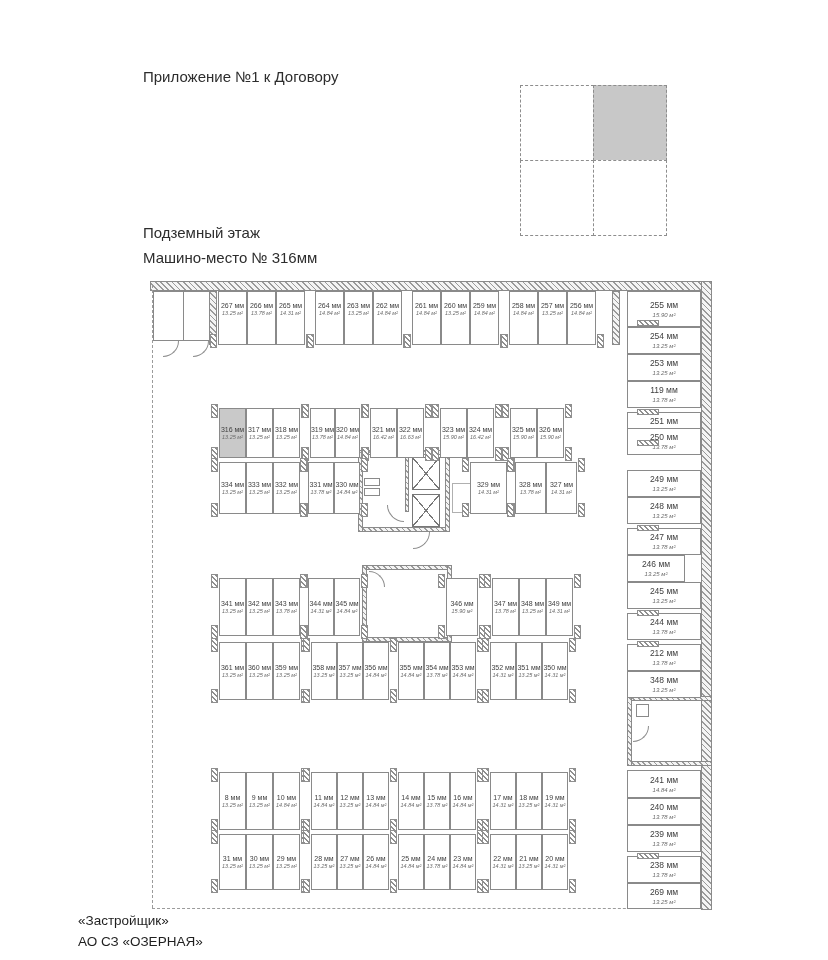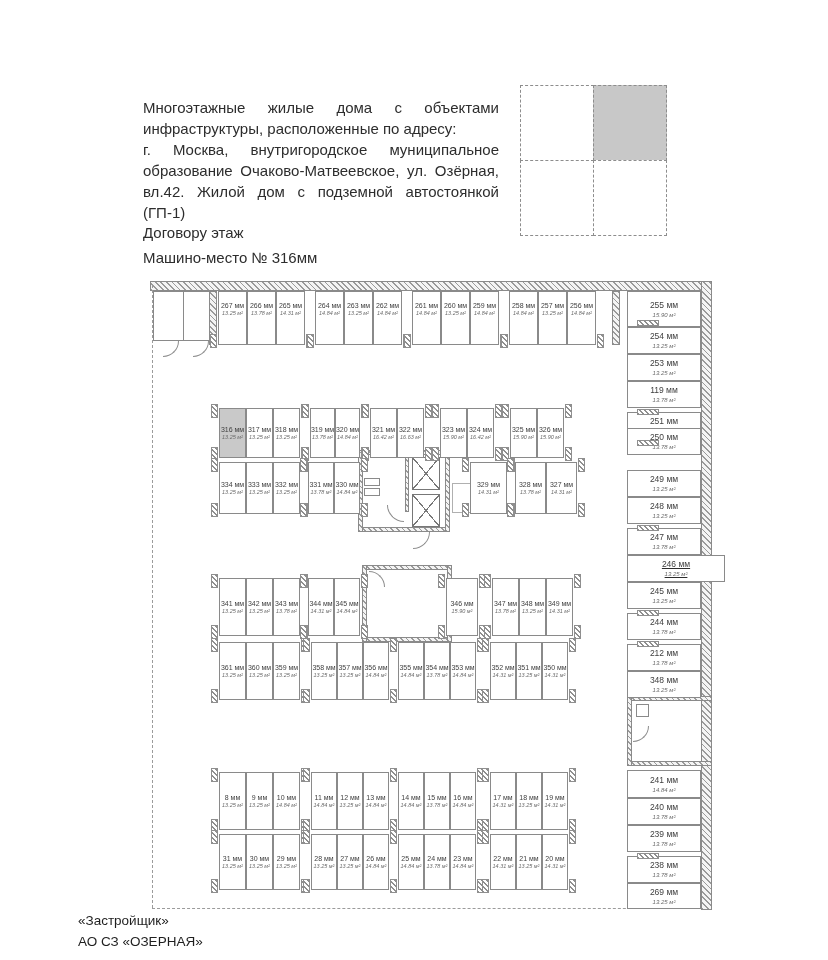--- a/index.html
+++ b/index.html
@@ -40,25 +40,22 @@
   .rstall .sn{font-size:8.5px;line-height:11px;}
   .rstall .sa{font-size:6px;line-height:8px;}
   
   .footer{position:absolute;left:78px;top:910px;font-size:13.5px;line-height:21px;color:#1f1f1f;}
 </style>
 </head>
 <body>
 
 <div class="page">
 
-  <div class="hdr-par">
-    <p>Многоэтажные жилые дома с объектами инфраструктуры, расположенные по адресу:</p>
-    <p>г. Москва, внутригородское муниципальное образование Очаково-Матвеевское, ул. Озёрная, вл.42. Жилой дом с подземной автостоянкой (ГП-1)</p>
-  </div>
-  <div class="hdr-floor">Договору этаж</div>
+  <div class="hdr-title">Приложение №1 к Договору</div>
+  <div class="hdr-floor">Подземный этаж</div>
   <div class="hdr-space">Машино-место № 316мм</div>
 
   <div class="minimap">
     <div class="mm-cell"></div>
     <div class="mm-cell" id="mm-hl" style="background: rgb(200, 200, 200);"></div>
     <div class="mm-cell"></div>
     <div class="mm-cell"></div>
   </div>
 
   <div class="plan" id="plan">
@@ -543,21 +540,21 @@
         <div class="sa">13.25 м²</div>
       </div>
       <div class="stall rstall" style="left: 627px; top: 497px; width: 74px; height: 27px;">
         <div class="sn">248 мм</div>
         <div class="sa">13.25 м²</div>
       </div>
       <div class="stall rstall" style="left: 627px; top: 528px; width: 74px; height: 27px;">
         <div class="sn">247 мм</div>
         <div class="sa">13.78 м²</div>
       </div>
-      <div class="stall rstall" style="left: 627px; top: 555px; width: 98px; height: 27px; text-decoration: underline;">
+      <div class="stall rstall" style="left: 627px; top: 555px; width: 58px; height: 27px;">
         <div class="sn">246 мм</div>
         <div class="sa">13.25 м²</div>
       </div>
       <div class="stall rstall" style="left: 627px; top: 582px; width: 74px; height: 27px;">
         <div class="sn">245 мм</div>
         <div class="sa">13.25 м²</div>
       </div>
       <div class="stall rstall" style="left: 627px; top: 613px; width: 74px; height: 27px;">
         <div class="sn">244 мм</div>
         <div class="sa">13.78 м²</div>

